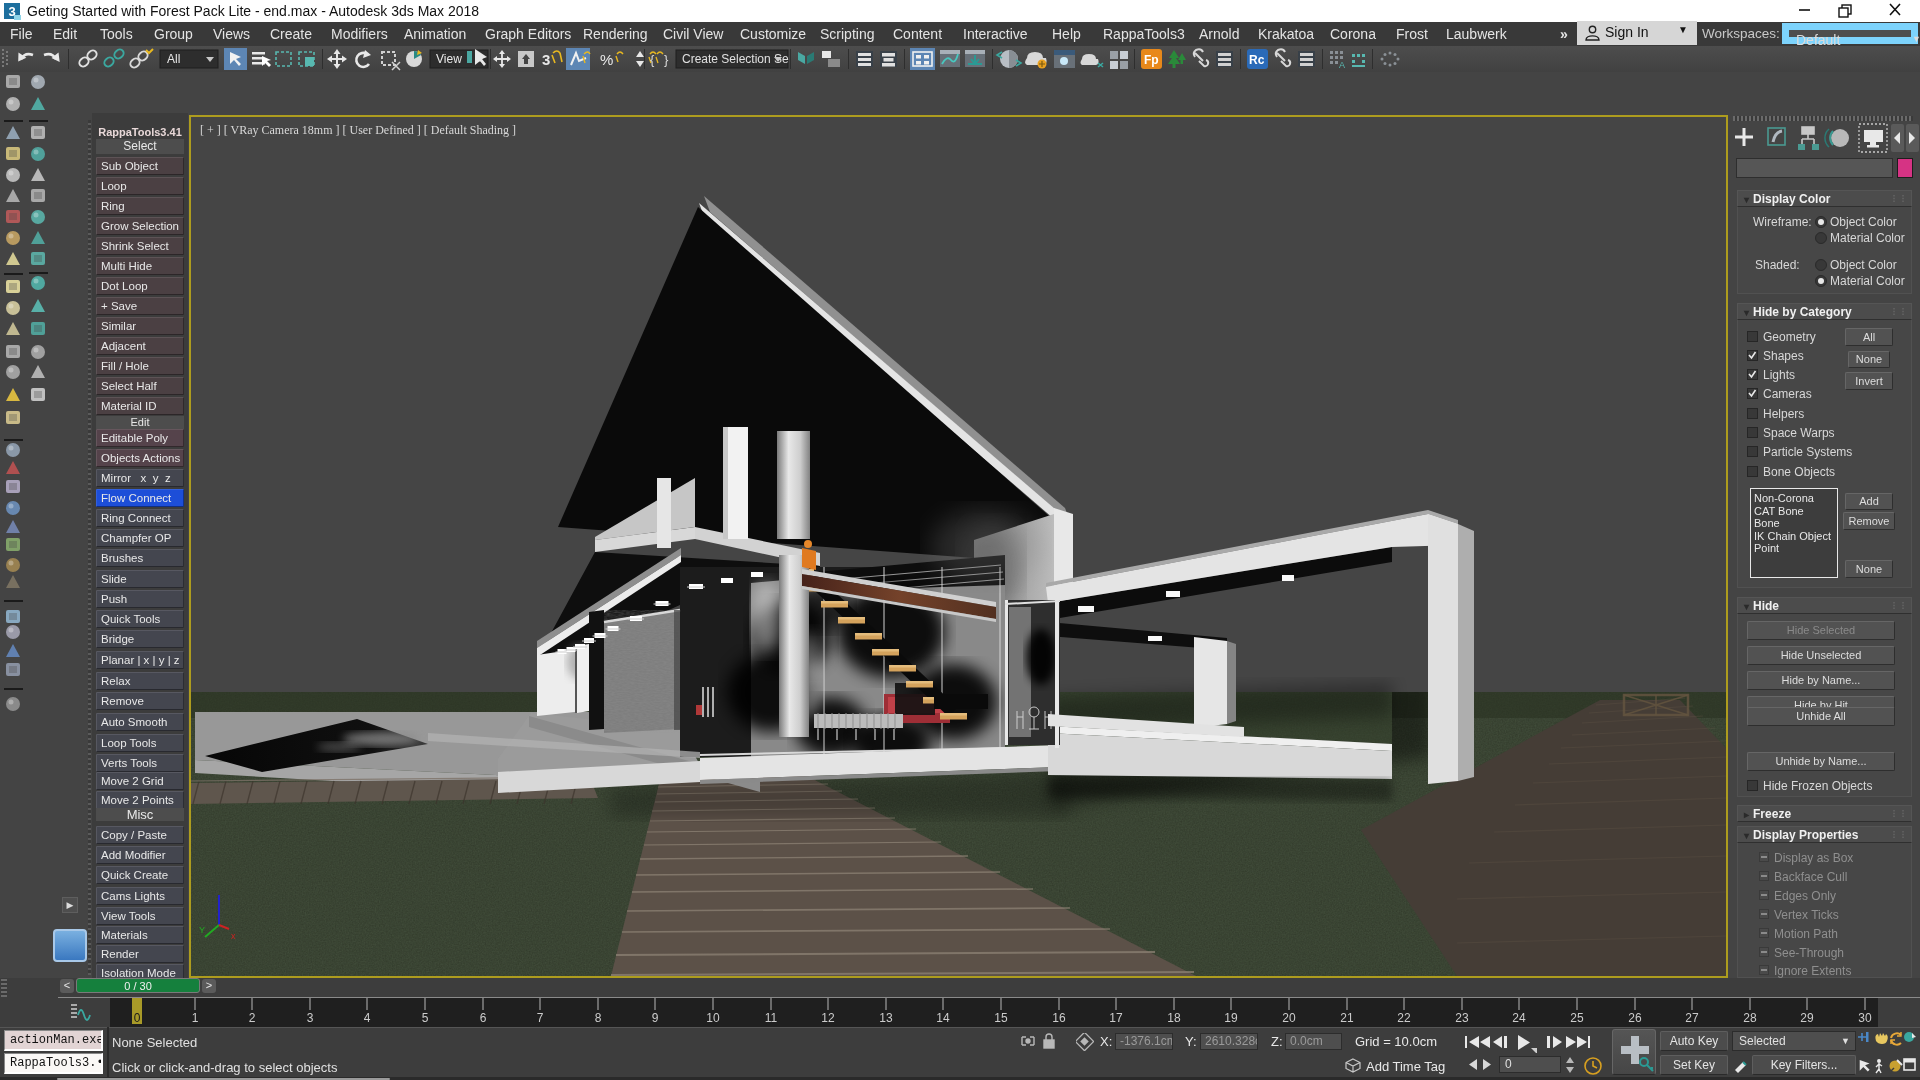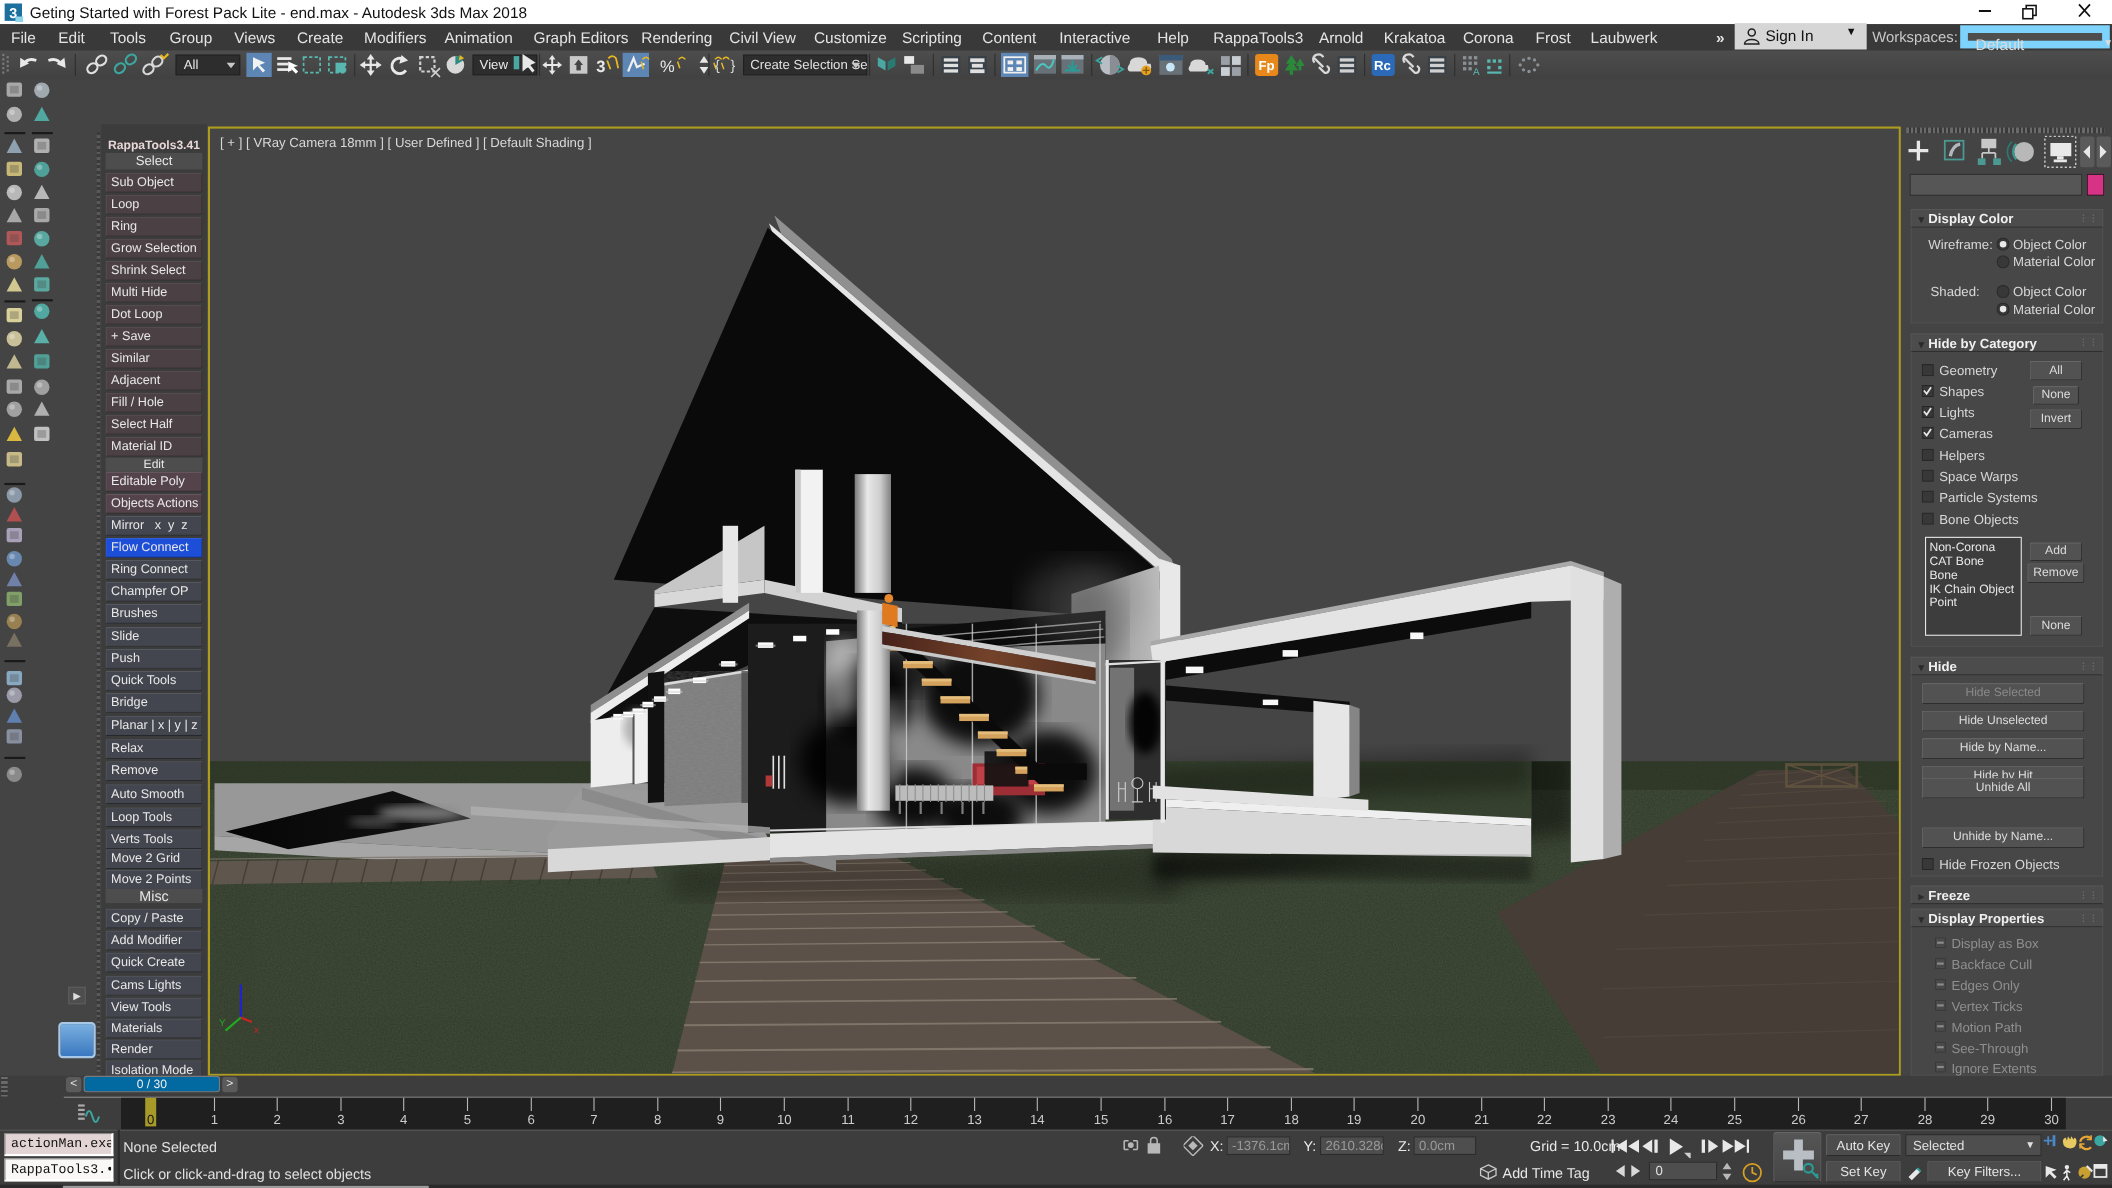--- a/index.html
+++ b/index.html
@@ -18,21 +18,21 @@
 #ribbontabs { position:absolute; left:55px; top:72px; width:1865px; height:20px; background:#3f3f3f; color:#a8a8a8; font-size:13px; }
 #polyrow { position:absolute; left:55px; top:92px; width:1865px; height:21px; background:#383838; }
 
 #lefticons { position:absolute; left:0; top:72px; width:55px; height:908px; background:#444; }
 
 #rappa { position:absolute; left:92px; top:113px; width:96px; height:867px; background:#3c3c3c; font-size:12px; color:#e8e8e8; }
 .rbtn { position:absolute; left:4px; width:88px; height:18px; line-height:17px; padding-left:4px; font-size:11.5px; border:1px solid rgba(255,255,255,0.10); border-bottom-color:rgba(0,0,0,0.4); border-right-color:rgba(0,0,0,0.35); border-radius:1px; white-space:nowrap; overflow:hidden; }
 .rhead { position:absolute; left:4px; width:88px; text-align:center; background:#4d4d4d; }
 
 #viewport { position:absolute; left:189px; top:115px; width:1539px; height:863px; border:2px solid #ad9c1e; background:#454545; }
-#vplabel { position:absolute; left:9px; top:6px; color:#d8d8d8; font-size:12px; }
+#vplabel { position:absolute; left:9px; top:6px; color:#d8d8d8; font-size:12px;font-family:Liberation Serif, serif; }
 
 #rightpanel { position:absolute; left:1729px; top:115px; width:191px; height:863px; background:#444444; color:#d8d8d8; font-size:12px; }
 .rollhead { position:absolute; left:8px; width:175px; height:17px; background:#4c4c4c; border:1px solid #555; border-bottom-color:#2f2f2f; color:#f0f0f0; font-weight:bold; font-size:12px; line-height:16px; }
 .rollbody { position:absolute; left:8px; width:175px; background:#474747; border:1px solid #515151; border-top:none; }
 .pbtn { position:absolute; background:#525252; border:1px solid #666; border-bottom-color:#2e2e2e; border-right-color:#2e2e2e; border-radius:2px; color:#ddd; text-align:center; font-size:11px; }
 
 #trackrow { position:absolute; left:0; top:978px; width:1920px; height:19px; background:#3d3d3d; }
 #ruler { position:absolute; left:0; top:997px; width:1920px; height:30px; background:#3d3d3d; }
 #statusbar { position:absolute; left:0; top:1027px; width:1920px; height:50px; background:#3d3d3d; color:#e0e0e0; font-size:13px; }
 #bottomedge { position:absolute; left:0; top:1077px; width:1920px; height:3px; background:#2a2a2a; }
@@ -885,21 +885,21 @@
       <span class="abs" style="left:45px;top:831px;color:#8f8f8f">See-Through</span>
       <svg class="abs" style="left:30px;top:850px" width="10" height="10">
         <rect x="0.5" y="0.5" width="9" height="9" fill="#4a4a4a" stroke="#3a3a3a"></rect>
         <rect x="2" y="4" width="6" height="2" fill="#8a8a8a"></rect>
       </svg>
       <span class="abs" style="left:45px;top:849px;color:#8f8f8f">Ignore Extents</span>
     </div>
   <div id="trackrow">
       <div class="abs" style="left:1px;top:0px;width:6px;height:19px;background:repeating-linear-gradient(0deg,#6a6a6a 0 2px,#3a3a3a 2px 4px)"></div>
       <div class="abs" style="left:60px;top:1px;width:14px;height:14px;background:#5b5b5b;border-radius:3px;color:#e8e8e8;font-size:11px;text-align:center;line-height:13px">&lt;</div>
-      <div class="abs" style="left:76px;top:0px;width:124px;height:15px;background:#0369a1;border:1px solid #7a7a7a;border-radius:3px;color:#f0f0f0;font-size:11px;text-align:center;line-height:14px">0 / 30</div>
+      <div class="abs" style="left:76px;top:0px;width:124px;height:15px;background:#15803d;border:1px solid #7a7a7a;border-radius:3px;color:#f0f0f0;font-size:11px;text-align:center;line-height:14px">0 / 30</div>
       <div class="abs" style="left:202px;top:1px;width:14px;height:14px;background:#5b5b5b;border-radius:3px;color:#e8e8e8;font-size:11px;text-align:center;line-height:13px">&gt;</div>
     </div>
   <div id="ruler">
       <div class="abs" style="left:58px;top:0;width:1862px;height:1px;background:#8a8a8a"></div>
       <div class="abs" style="left:110px;top:1px;width:1768px;height:29px;background:#1f1f1f"></div>
       <svg class="abs" style="left:70px;top:4px" width="22" height="20">
         <rect x="1" y="3" width="6" height="2" fill="#aaa"></rect>
         <rect x="1" y="7" width="6" height="2" fill="#aaa"></rect>
         <rect x="1" y="11" width="6" height="2" fill="#aaa"></rect>
         <rect x="1" y="15" width="6" height="2" fill="#aaa"></rect>
@@ -991,21 +991,21 @@
       <svg class="abs" style="left:1076px;top:6px" width="18" height="18">
         <rect x="2" y="2" width="13" height="13" fill="none" stroke="#b8b8b8" stroke-width="1.3" transform="rotate(45 8.5 8.5)"></rect>
         <rect x="5.5" y="5.5" width="6" height="6" fill="#b8b8b8" transform="rotate(45 8.5 8.5)"></rect>
       </svg>
       <span class="abs" style="left:1100px;top:7px;color:#e8e8e8">X:</span>
       <div class="abs" style="left:1115px;top:6px;width:58px;height:17px;background:#4e4e4e;border:1px solid #2c2c2c;color:#9a9a9a;font-size:12px;line-height:15px;padding-left:4px;white-space:nowrap;overflow:hidden">-1376.1cm</div>
       <span class="abs" style="left:1185px;top:7px;color:#e8e8e8">Y:</span>
       <div class="abs" style="left:1200px;top:6px;width:58px;height:17px;background:#4e4e4e;border:1px solid #2c2c2c;color:#9a9a9a;font-size:12px;line-height:15px;padding-left:4px;white-space:nowrap;overflow:hidden">2610.328cɪ</div>
       <span class="abs" style="left:1271px;top:7px;color:#e8e8e8">Z:</span>
       <div class="abs" style="left:1285px;top:6px;width:57px;height:17px;background:#4e4e4e;border:1px solid #2c2c2c;color:#9a9a9a;font-size:12px;line-height:15px;padding-left:4px;white-space:nowrap;overflow:hidden">0.0cm</div>
-      <span class="abs" style="left:1391px;top:7px;color:#e8e8e8">Grid = 10.0cm</span>
+      <span class="abs" style="left:1355px;top:7px;color:#e8e8e8">Grid = 10.0cm</span>
       <svg class="abs" style="left:1345px;top:31px" width="16" height="15">
         <path d="M8 1 L15 4.5 L15 10.5 L8 14 L1 10.5 L1 4.5 Z M1 4.5 L8 8 L15 4.5 M8 8 L8 14" fill="none" stroke="#c8c8c8" stroke-width="1.2"></path>
       </svg>
       <span class="abs" style="left:1366px;top:32px;color:#e8e8e8">Add Time Tag</span>
       <svg class="abs" style="left:1463px;top:4px" width="132" height="22" fill="#e8e8e8">
 <path d="M3 5 v12" stroke="#e8e8e8" stroke-width="2"></path>
         <path d="M16 5 l-10 6 l10 6 z M27 5 l-10 6 l10 6 z"></path>
 <path d="M39 5 l-9 6 l9 6 z"></path>
         <rect x="41" y="5" width="3" height="12"></rect>
 <path d="M55 4 l12 7.5 l-12 7.5 z"></path>

